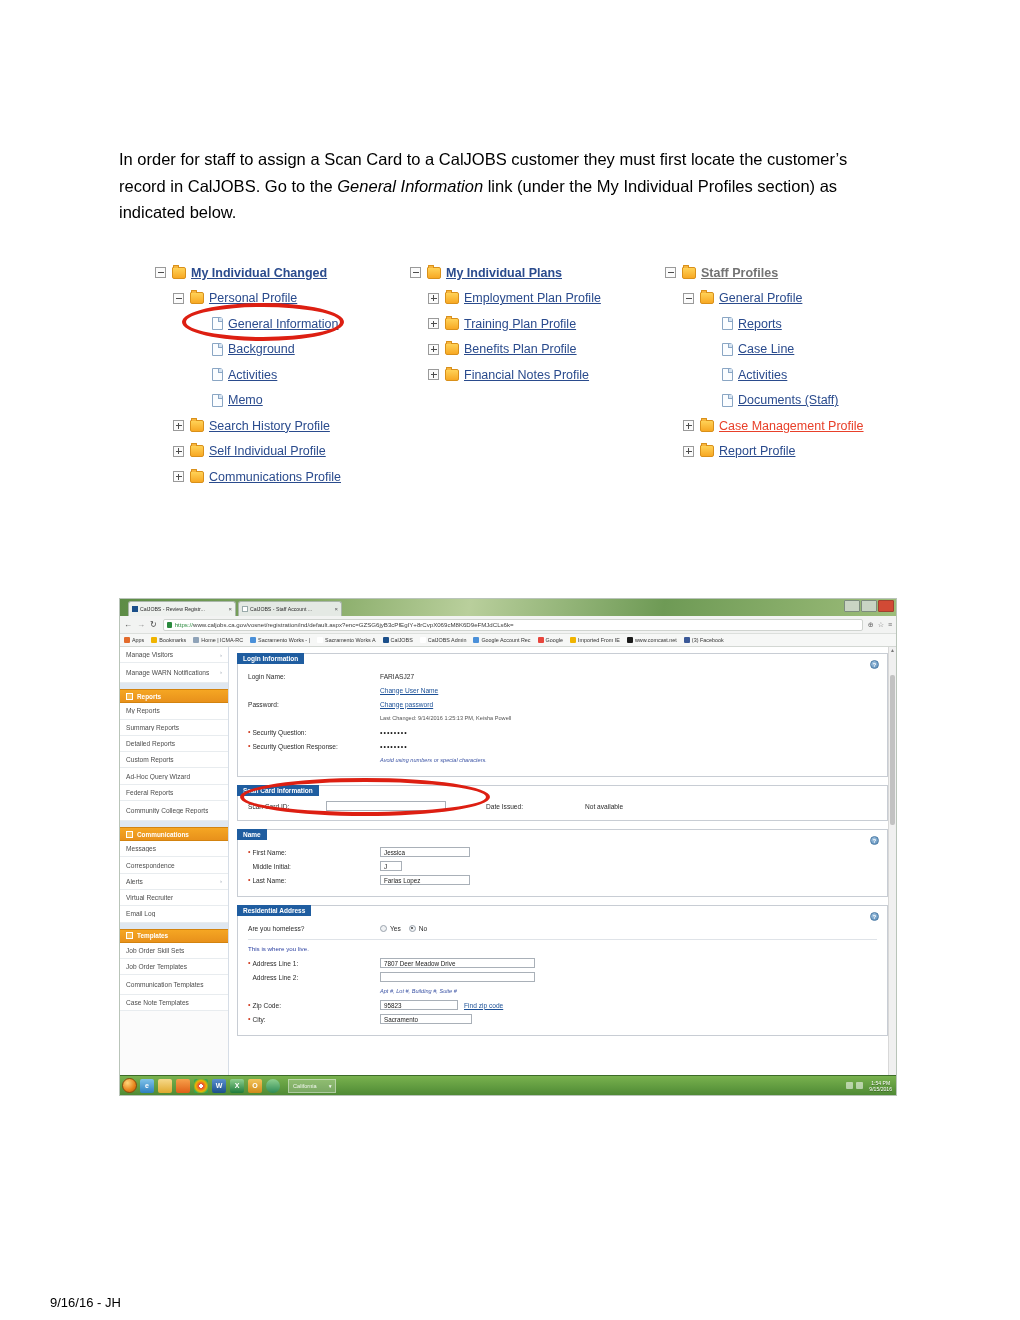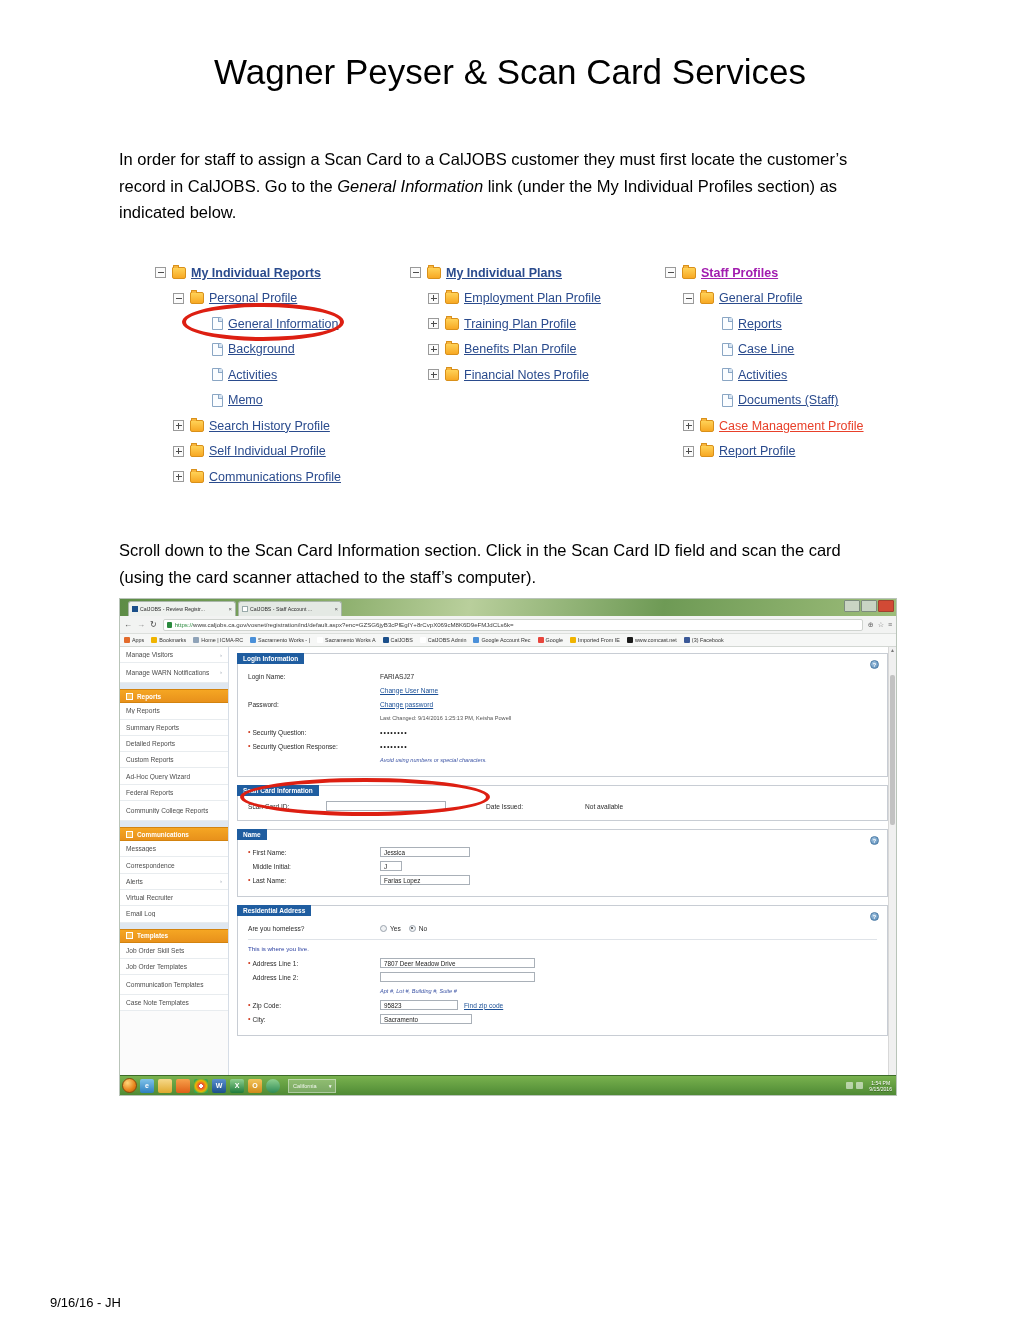--- a/index.html
+++ b/index.html
@@ -60,21 +60,21 @@
   }
   .ico.doc::before{
     content:"";position:absolute;right:0;top:0;width:4px;height:4px;
     background:#d6e4f2;border-left:1px solid #8aa6c4;border-bottom:1px solid #8aa6c4;
     box-sizing:border-box;
   }
   .tlabel{
     font-size:12.5px;color:#2a4b8d;text-decoration:underline;
   }
   .tlabel.bold{font-weight:bold;}
-  .tlabel.red{color:#a21caf;}
+  .tlabel.red{color:#737373;}
   .indent1{padding-left:18px;}
   .indent-doc{padding-left:40px;}
 
   
   .ellipse{
     position:absolute;border:4px solid #dd1f12;border-radius:50%;
     box-sizing:border-box;pointer-events:none;
   }
   #ellipse-general-info{left:182px;top:303px;width:162px;height:38px;}
   #ellipse-scancard{left:240px;top:778px;width:250px;height:38px;}
@@ -251,32 +251,31 @@
   
   .footer{
     position:absolute;left:50px;top:1295px;font-size:13px;color:#000;
   }
 </style>
 </head>
 <body>
 
 <div class="page">
 
-  <div class="doc-title">Wagner Peyser &amp; Scan Card Services</div>
 
   <div class="para" id="para1">
     <span>In order for staff to assign a Scan Card to a CalJOBS customer they must first locate the customer’s record in CalJOBS. Go to the </span><em>General Information</em><span> link (under the My Individual Profiles section) as indicated below.</span>
   </div>
 
   <div class="tree-wrap">
     <div class="tree-col" id="tree-col-1">
         <div class="tnode">
           <span class="tog"></span>
           <span class="ico folder"></span>
-          <span class="tlabel bold">My Individual Reports</span>
+          <span class="tlabel bold">My Individual Changed</span>
         </div>
         <div class="tnode indent1">
           <span class="tog"></span>
           <span class="ico folder"></span>
           <span class="tlabel">Personal Profile</span>
         </div>
         <div class="tnode indent-doc">
           <span class="tog none"></span>
           <span class="ico doc"></span>
           <span class="tlabel">General Information</span>
@@ -377,21 +376,20 @@
         </div>
         <div class="tnode indent1">
           <span class="tog plus"></span>
           <span class="ico folder"></span>
           <span class="tlabel">Report Profile</span>
         </div>
       </div>
   </div>
   <div class="ellipse" id="ellipse-general-info"></div>
 
-  <div class="para" id="para2">Scroll down to the Scan Card Information section. Click in the Scan Card ID field and scan the card (using the card scanner attached to the staff’s computer).</div>
 
   <div class="shot">
 
     <div class="tabstrip">
       <div class="greenbg"></div>
       <div class="tab" id="tab-0">
         <span class="favic cj"></span>
         <span>CalJOBS - Review Registr...</span>
         <span class="xc">×</span>
       </div>

